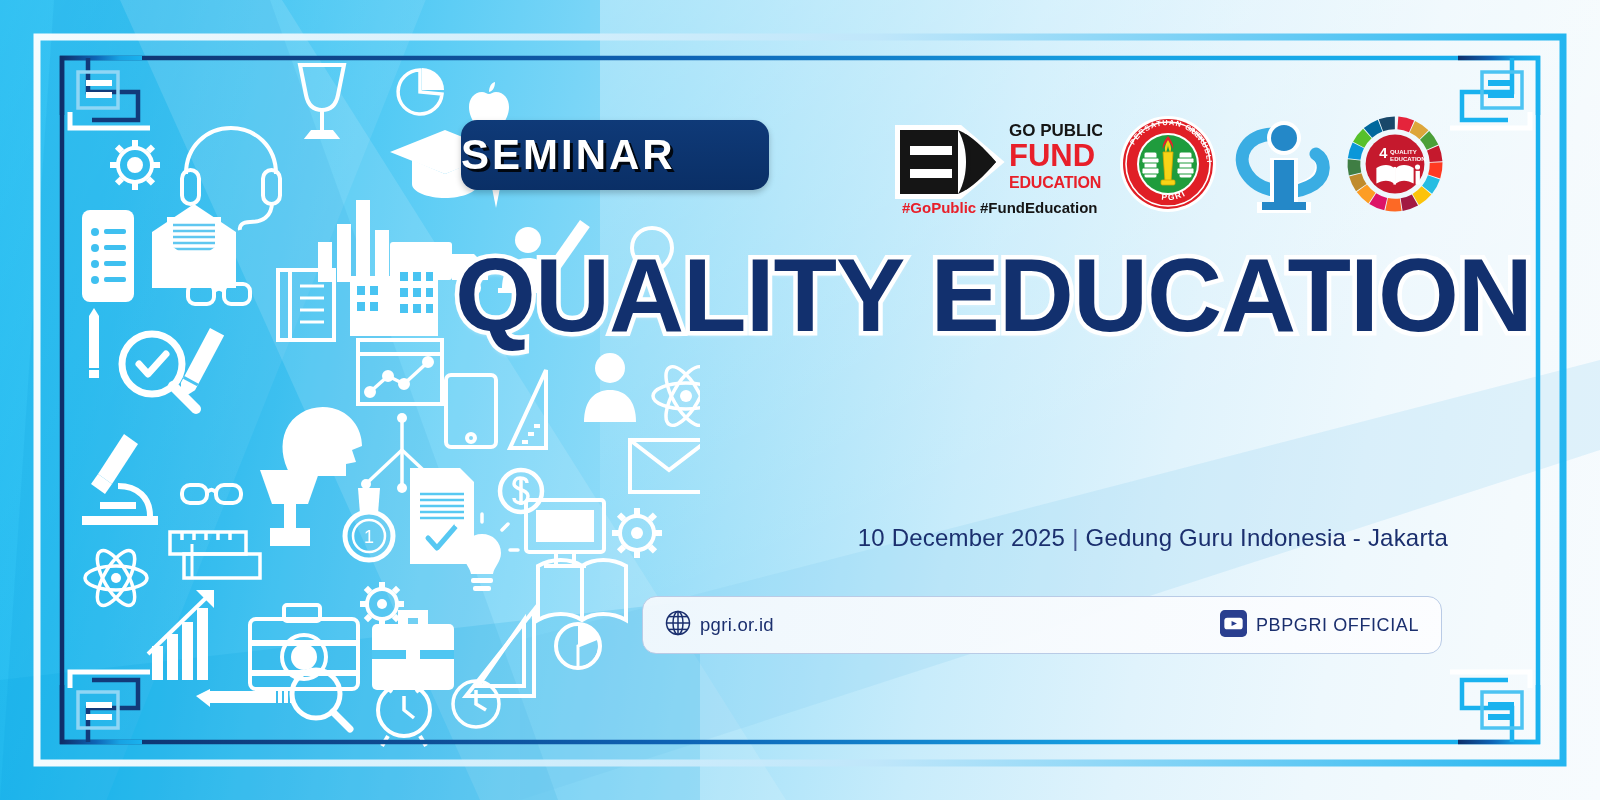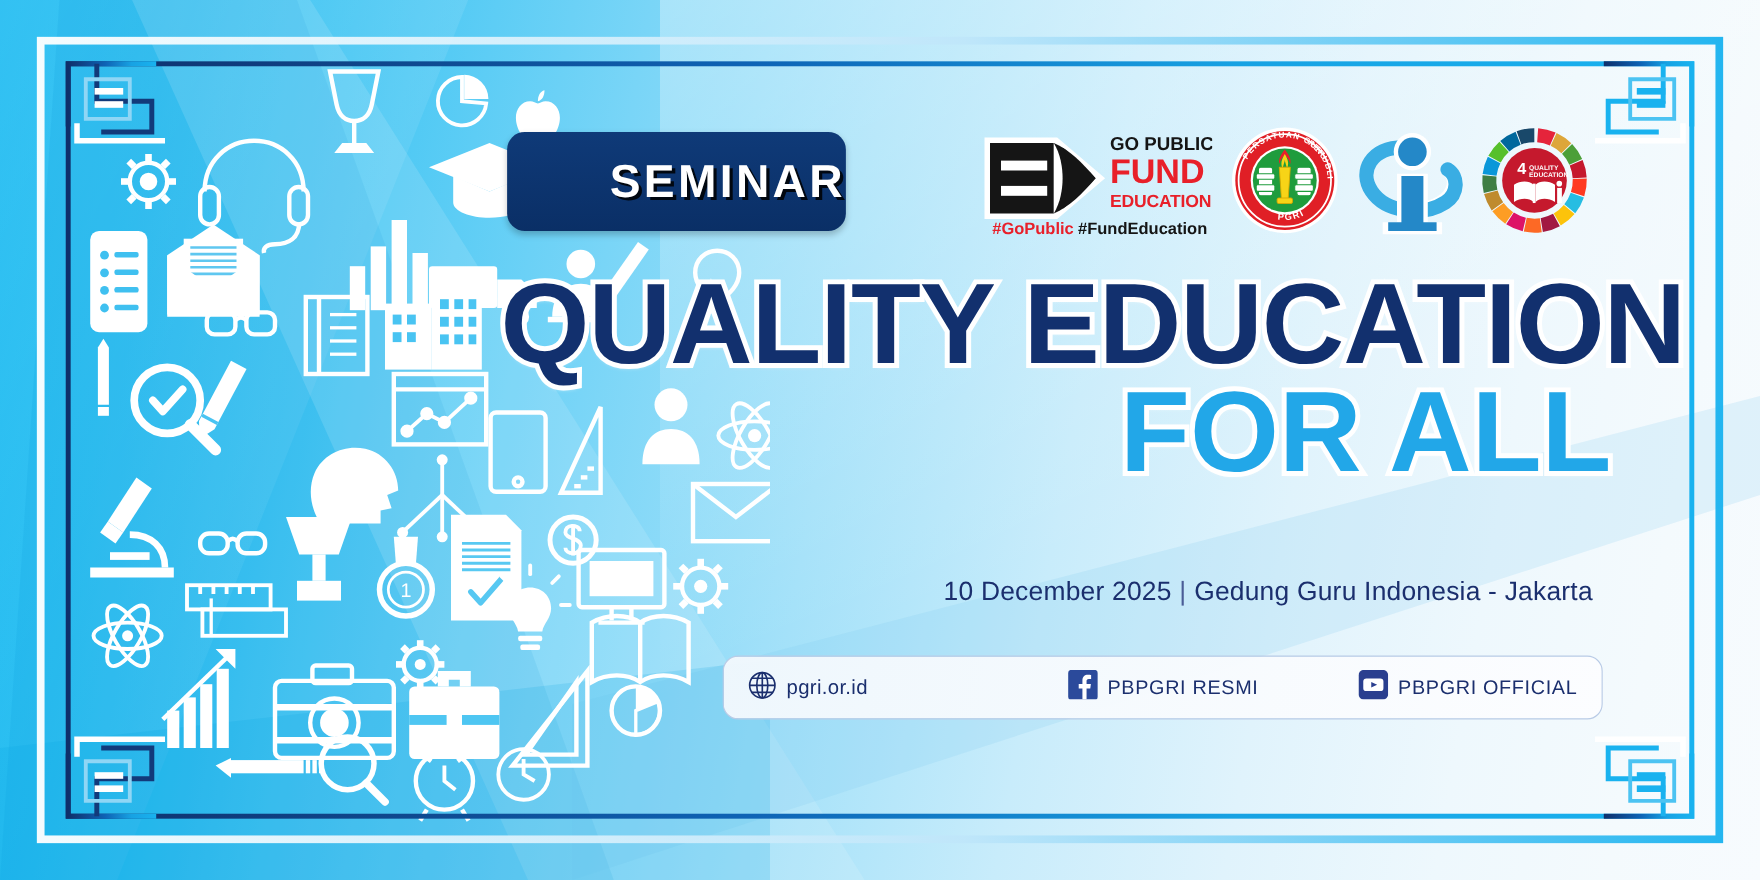--- a/index.html
+++ b/index.html
@@ -63,25 +63,25 @@
     position:absolute;left:60px;top:40px;width:640px;height:720px;
     pointer-events:none;
   }
   #icon-field svg{display:block;}
 
   
   #frame{position:absolute;left:0;top:0;width:1600px;height:800px;pointer-events:none;}
 
   
   #seminar-badge{
-    position:absolute;left:461px;top:120px;width:308px;height:90px;
+    position:absolute;left:461px;top:120px;width:308px;height:70px;
     border-radius:16px;
     background:linear-gradient(180deg,#0f3a78 0%,#0a2f66 100%);
     box-shadow:0 3px 6px rgba(0,0,0,.22);
-    display:flex;align-items:center;justify-content:flex-end;
+    display:flex;align-items:center;justify-content:flex-start;
   }
   #seminar-badge .label{
     color:#ffffff;font-weight:bold;font-size:42px;letter-spacing:3px;
     font-family:"Liberation Sans", sans-serif;
     text-shadow:3px 3px 0 rgba(0,0,0,.85);
     line-height:1;
   }
 
   
   #logo-row{
@@ -114,21 +114,21 @@
   
   #datevenue{
     position:absolute;right:152px;top:524px;
     font-family:"Liberation Sans", sans-serif;
     font-size:24px;color:#1b2f6e;letter-spacing:.2px;white-space:nowrap;
   }
   #datevenue .sep{color:#4a5c96;padding:0 7px;font-weight:300;}
 
   
   #social-bar{
-    position:absolute;left:657px;top:596px;width:800px;height:58px;
+    position:absolute;left:642px;top:596px;width:800px;height:58px;
     border-radius:14px;
     border:1.6px solid #b9cbe6;
     background:linear-gradient(100deg, rgba(242,248,253,.96) 0%, rgba(248,251,254,.97) 55%, rgba(252,253,255,.98) 100%);
     display:flex;align-items:center;
     padding:0 22px;box-sizing:border-box;gap:0;
   }
   .social-item{display:flex;align-items:center;gap:9px;}
   .social-item .txt{
     font-family:"Liberation Sans", sans-serif;
     font-size:18px;color:#1b2f6e;letter-spacing:.6px;white-space:nowrap;
@@ -737,21 +737,20 @@
             <circle cx="23" cy="3" r="2.6"></circle>
             <rect x="21" y="7" width="4.4" height="14"></rect>
           </g>
         </g>
       </svg>
     </div>
   </div>
 
   <div id="headline">
     <div class="l1">QUALITY EDUCATION</div>
-    <div class="l2">FOR ALL</div>
   </div>
 
   <div id="datevenue">
     <span>10 December 2025</span><span class="sep">|</span><span>Gedung Guru Indonesia - Jakarta</span>
   </div>
 
   <div id="social-bar">
 
     <div class="social-item web">
       <span>
@@ -765,29 +764,20 @@
         </svg>
       </span>
       <span class="txt">pgri.or.id</span>
     </div>
 
     <div class="social-gap"></div>
 
 
     <div class="social-gap"></div>
 
-    <div class="social-item">
-      <span>
-        <svg width="27" height="27" viewBox="0 0 28 28" xmlns="http://www.w3.org/2000/svg">
-          <rect x="0" y="0" width="28" height="28" rx="3" fill="#2b4a9b"></rect>
-          <path d="M17.4 28 V17.6 h3.5 l0.6-4.3 h-4.1 v-2.7 c0-1.2 0.4-2.1 2.2-2.1 h2.1 V4.7 C21.3 4.6 20 4.5 18.6 4.5 c-3 0-5.1 1.9-5.1 5.3 v3.5 H10 v4.3 h3.5 V28 Z" fill="#ffffff"></path>
-        </svg>
-      </span>
-      <span class="txt">PBPGRI RESMI</span>
-    </div>
 
     <div class="social-gap"></div>
 
     <div class="social-item">
       <span>
         <svg width="27" height="27" viewBox="0 0 28 28" xmlns="http://www.w3.org/2000/svg">
           <rect x="0" y="0" width="28" height="28" rx="5" fill="#2a3f8f"></rect>
           <rect x="4.5" y="8" width="19" height="12" rx="3" fill="#ffffff"></rect>
           <path d="M12 11.3 L17.6 14 L12 16.7 Z" fill="#2a3f8f"></path>
         </svg>

